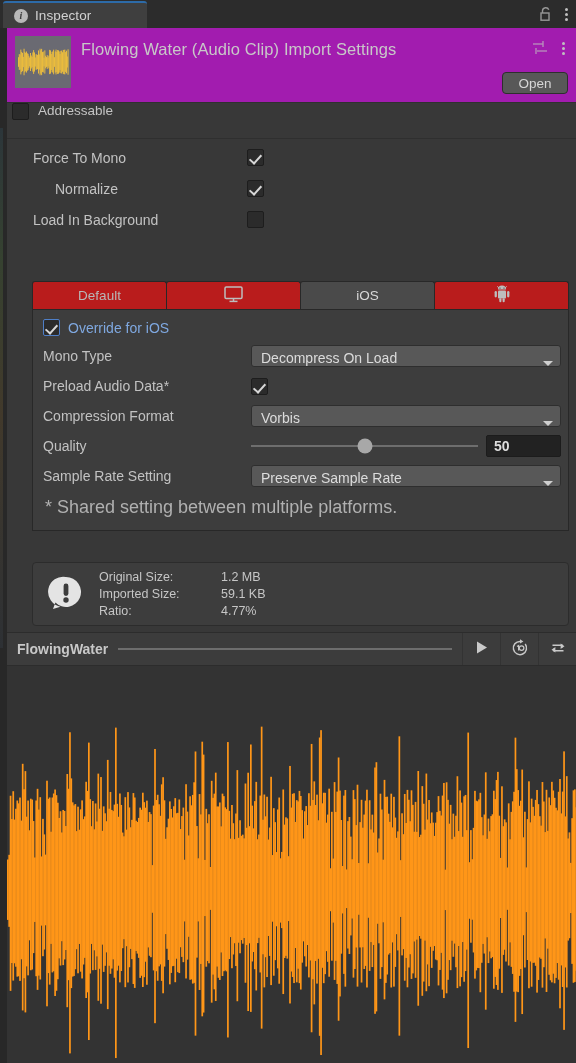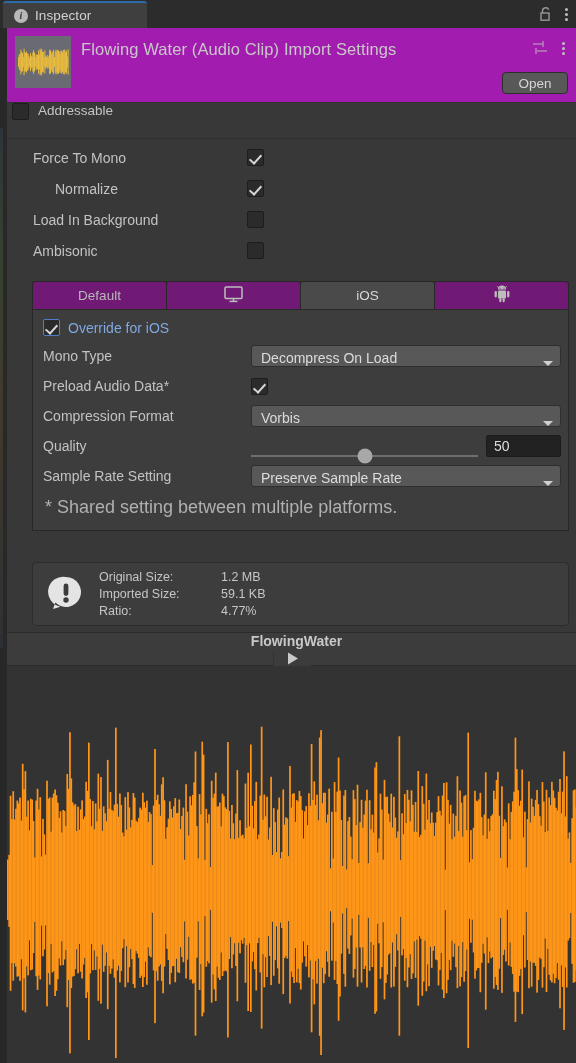--- a/index.html
+++ b/index.html
@@ -129,21 +129,21 @@
   .prop-label.indent { padding-left: 48px; }
 
   
   .plat-tabs {
     position: absolute; left: 32px; top: 281px;
     width: 537px; height: 28px;
     display: flex;
   }
   .plat-tab {
     flex: 1; height: 28px;
-    background: #701a75;
+    background: #b91c1c;
     border: 1px solid #282828;
     border-bottom: none;
     display: flex; align-items: center; justify-content: center;
     color: #b8b8b8; font-size: 13.5px;
     border-radius: 3px 3px 0 0;
   }
   .plat-tab + .plat-tab { margin-left: -1px; }
   .plat-tab.active { background: #4a4a4a; color: #d8d8d8; }
 
   
@@ -168,21 +168,21 @@
     display: flex; align-items: flex-end; justify-content: space-between;
     padding: 0 7px 0 9px;
     color: #dcdcdc; font-size: 14px;
   }
   .caret {
     width: 0; height: 0;
     border-left: 5px solid transparent;
     border-right: 5px solid transparent;
     border-top: 5px solid #cfcfcf;
   }
-  .slider-wrap { display: flex; align-items: flex-end; width: 310px; }
+  .slider-wrap { display: flex; align-items: center; width: 310px; font-weight: bold; }
   .slider-track {
     position: relative; flex: 1; height: 2px; background: #6e6e6e;
     margin-right: 8px;
   }
   .slider-knob {
     position: absolute; left: 50%; top: 50%;
     width: 15px; height: 15px; border-radius: 50%;
     background: #a8a8a8;
     transform: translate(-50%, -50%);
   }
@@ -214,21 +214,21 @@
   .stat-keys { width: 122px; }
   .stat-vals { }
 
   
   .playbar {
     position: absolute; left: 7px; top: 632px;
     width: 569px; height: 34px;
     background: #3c3c3c;
     border-top: 1px solid #2c2c2c;
     border-bottom: 1px solid #2c2c2c;
-    display: flex; align-items: center; flex-direction: column;
+    display: flex; align-items: center;
   }
   .clip-name {
     padding-left: 10px; color: #c8c8c8; font-size: 14px; font-weight: bold;
     white-space: nowrap;
   }
   .playbar-line {
     flex: 1; height: 0; border-top: 1px solid #6d6d6d; border-bottom:1px solid #6d6d6d;
     margin: 0 10px;
   }
   .pb-btn {
@@ -372,24 +372,20 @@
     <div class="prop-row">
       <span class="prop-label">Force To Mono</span>
       <span class="cb checked"></span>
     </div>
     <div class="prop-row">
       <span class="prop-label indent">Normalize</span>
       <span class="cb checked"></span>
     </div>
     <div class="prop-row">
       <span class="prop-label">Load In Background</span>
-      <span class="cb"></span>
-    </div>
-    <div class="prop-row">
-      <span class="prop-label">Ambisonic</span>
       <span class="cb"></span>
     </div>
   </div>
 
   <div class="plat-tabs">
     <div class="plat-tab">
       <span>Default</span>
     </div>
     <div class="plat-tab">
       <span>

